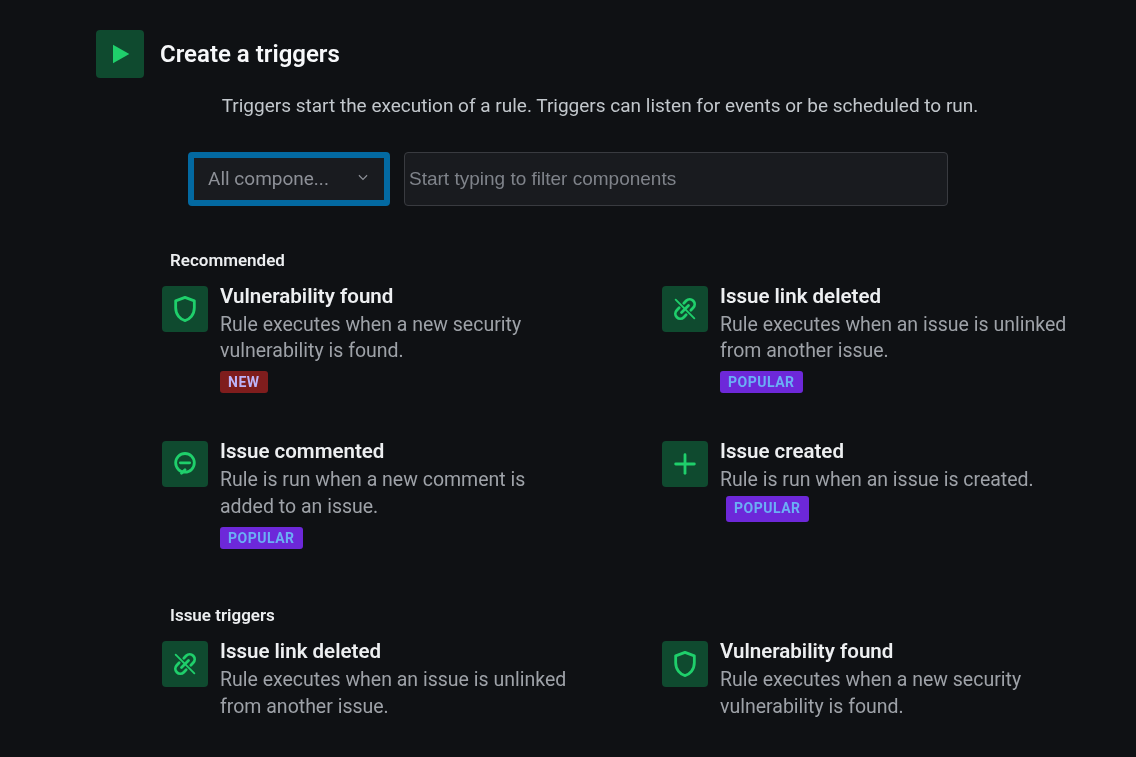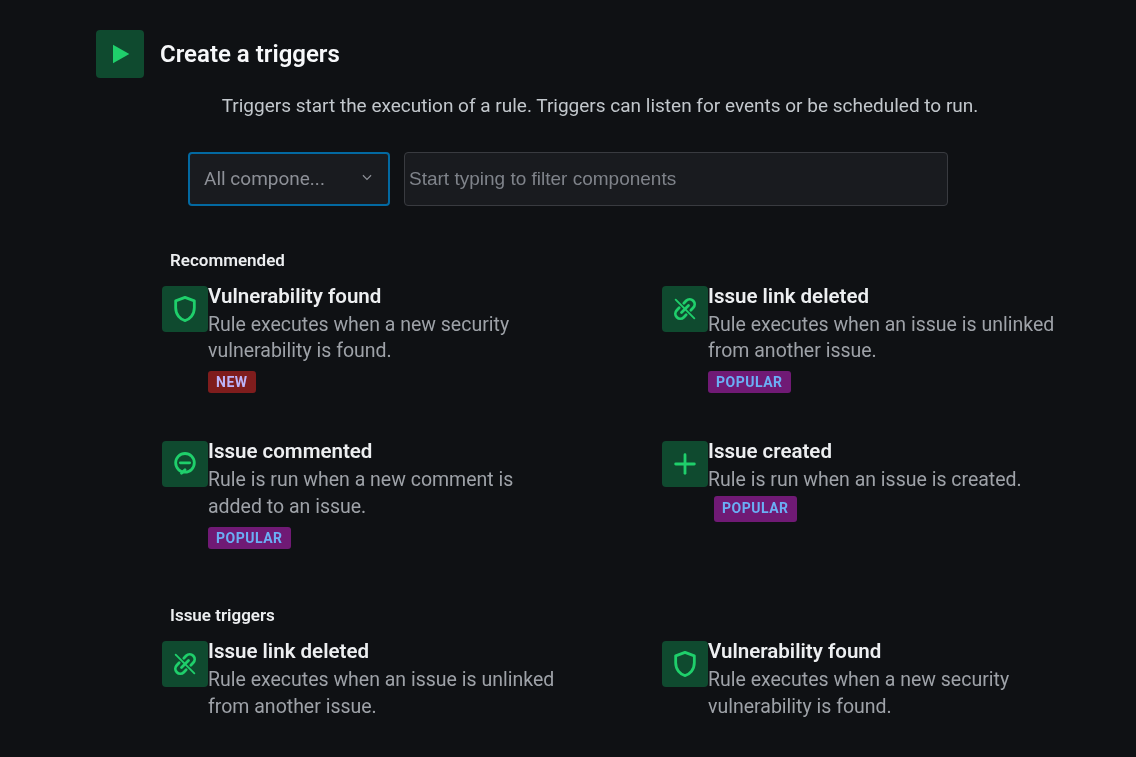--- a/index.html
+++ b/index.html
@@ -46,21 +46,21 @@
     margin-left: 92px;
     margin-top: 32px;
     display: flex;
     gap: 14px;
     align-items: stretch;
   }
   .select-box {
     width: 202px;
     height: 54px;
     background: #191b1f;
-    border: 2px solid #0369a1;
+    border: 6px solid #0369a1;
     border-radius: 4px;
     display: flex;
     align-items: center;
     padding: 0 14px;
     justify-content: space-between;
     cursor: pointer;
   }
   .select-box .label {
     color: #8d9097;
     font-size: 19px;
@@ -94,20 +94,21 @@
   .card-grid {
     margin-left: 66px;
     margin-top: 16px;
     display: grid;
     grid-template-columns: 500px 500px;
     column-gap: 0px;
     row-gap: 48px;
   }
   .card {
     display: flex;
+    gap: 12px;
     cursor: pointer;
   }
   .card-icon {
     width: 46px;
     height: 46px;
     background: #0f4a2f;
     border-radius: 4px;
     flex: 0 0 46px;
     display: flex;
     align-items: center;
@@ -144,21 +145,21 @@
     letter-spacing: 0.5px;
     padding: 3px 8px;
     border-radius: 3px;
     margin-top: 6px;
   }
   .badge-new {
     background: #7f1d1d;
     color: #bdb4f9;
   }
   .badge-popular {
-    background: #701a75;
+    background: #6d28d9;
     color: #6baef5;
   }
   .card-desc-inline-badge {
     margin-left: 6px;
     margin-top: 0;
     vertical-align: baseline;
   }
 </style>
 </head>
 <body>

